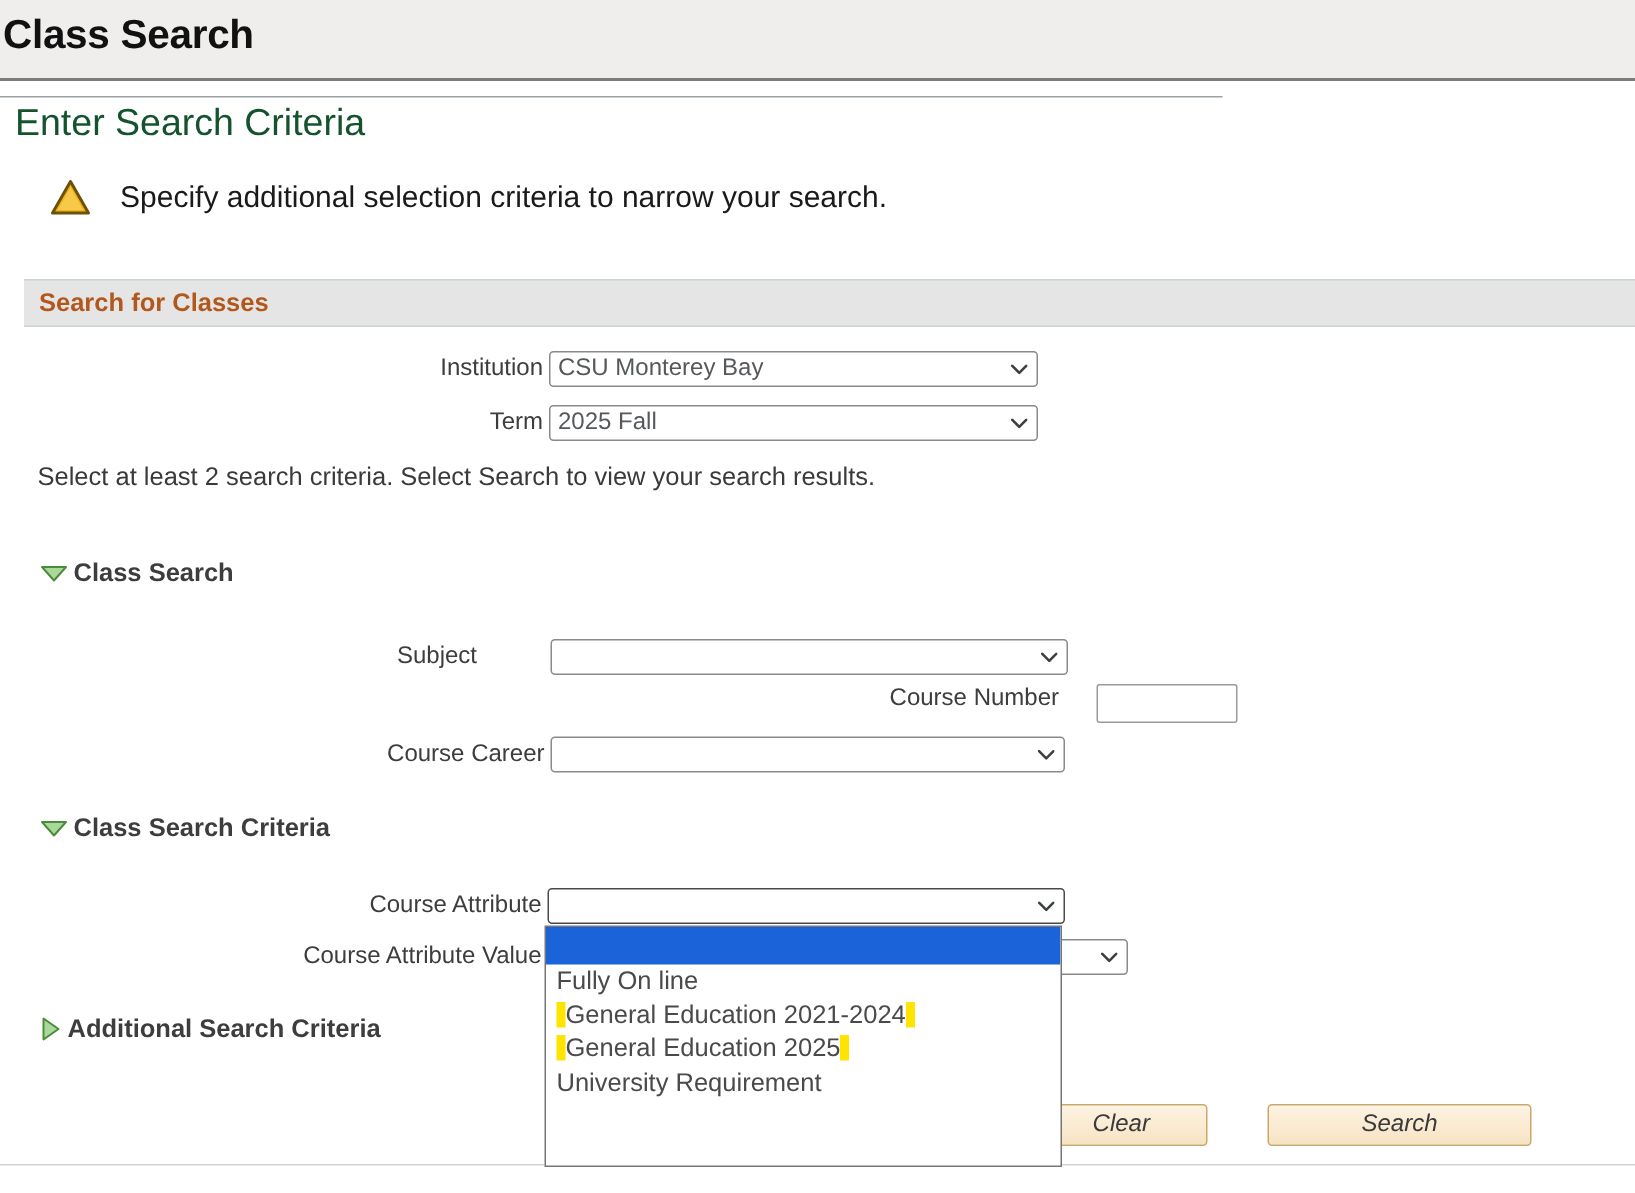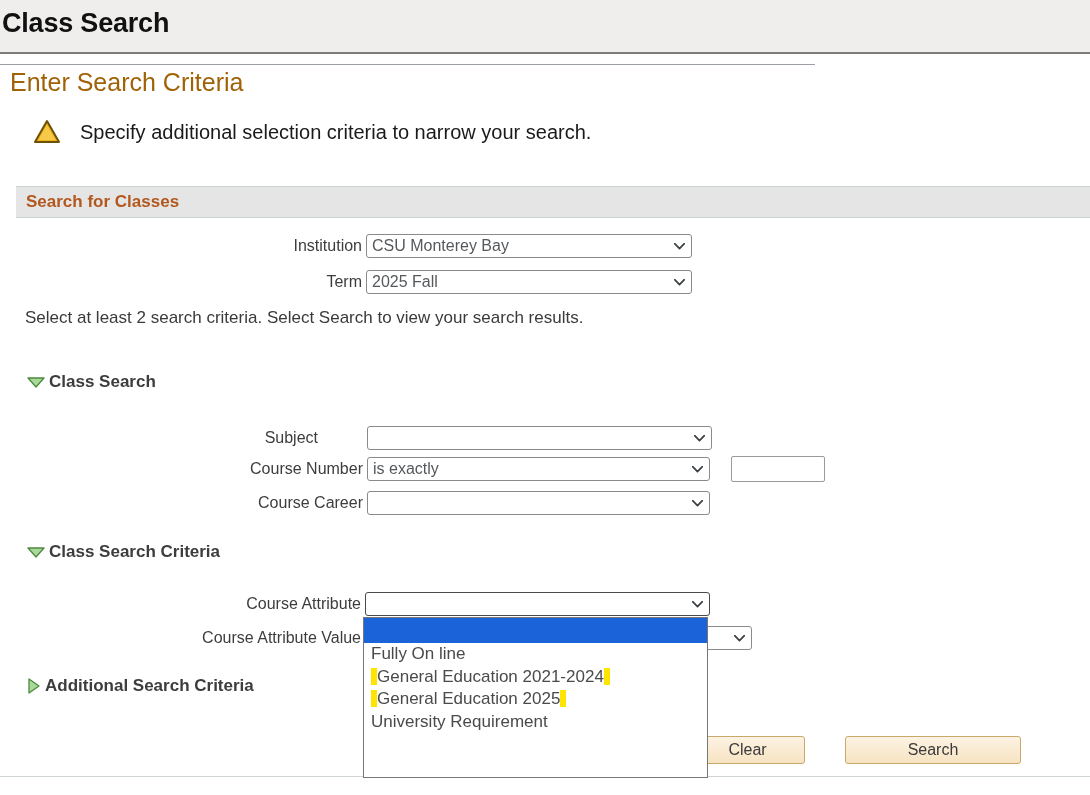--- a/index.html
+++ b/index.html
@@ -31,21 +31,21 @@
 
   
   #section-rule {
     position: absolute; left: 0; top: 64px;
     width: 815px; height: 0;
     border-top: 1px solid #9aa0a6;
   }
   #section-title {
     position: absolute; left: 10px; top: 68px;
     font-size: 25px;
-    color: #a16207;
+    color: #14532d;
     font-weight: normal;
   }
 
   
   #instruction-row {
     position: absolute; left: 33px; top: 118px;
     display: flex; align-items: flex-end;
   }
   .warn-icon {
     width: 28px; height: 26px;
@@ -178,20 +178,21 @@
     height: 28px;
     border: 1px solid #c8a96a;
     border-radius: 3px;
     background: linear-gradient(to bottom, #fdf3e3 0%, #f7e3c2 100%);
     font-family: "Liberation Sans", sans-serif;
     font-size: 16px;
     color: #3a3a3a;
     cursor: pointer;
     text-align: center;
     padding: 0;
+    font-style: italic;
   }
 
   
   #bottom-rule {
     position: absolute; left: 0; top: 776px;
     width: 1090px; height: 0;
     border-top: 1px solid #cfd4d6;
   }
 </style>
 </head>
@@ -252,26 +253,20 @@
   <span class="ps-select-wrap">
     <div class="ps-select-fake" style="width:345px;">&nbsp;</div>
     <svg class="ps-caret" viewBox="0 0 11 7">
         <path d="M0.7 0.7 L5.5 5.6 L10.3 0.7" fill="none" stroke="#3c4043" stroke-width="1.7" stroke-linecap="round" stroke-linejoin="round"></path>
       </svg>
   </span>
 </div>
 
 <div class="field-row" style="left:0; top:457px; width:710px; justify-content:flex-end;">
   <span class="field-label">Course Number</span>
-  <span class="ps-select-wrap">
-    <div class="ps-select-fake" style="width:343px;">is exactly</div>
-    <svg class="ps-caret" viewBox="0 0 11 7">
-        <path d="M0.7 0.7 L5.5 5.6 L10.3 0.7" fill="none" stroke="#3c4043" stroke-width="1.7" stroke-linecap="round" stroke-linejoin="round"></path>
-      </svg>
-  </span>
 </div>
 <input class="ps-text" style="position: absolute; left: 731px; top: 456px;" value="">
 
 <div class="field-row" style="left:0; top:491px; width:710px; justify-content:flex-end;">
   <span class="field-label">Course Career</span>
   <span class="ps-select-wrap">
     <div class="ps-select-fake" style="width:343px;">&nbsp;</div>
     <svg class="ps-caret" viewBox="0 0 11 7">
         <path d="M0.7 0.7 L5.5 5.6 L10.3 0.7" fill="none" stroke="#3c4043" stroke-width="1.7" stroke-linecap="round" stroke-linejoin="round"></path>
       </svg>

